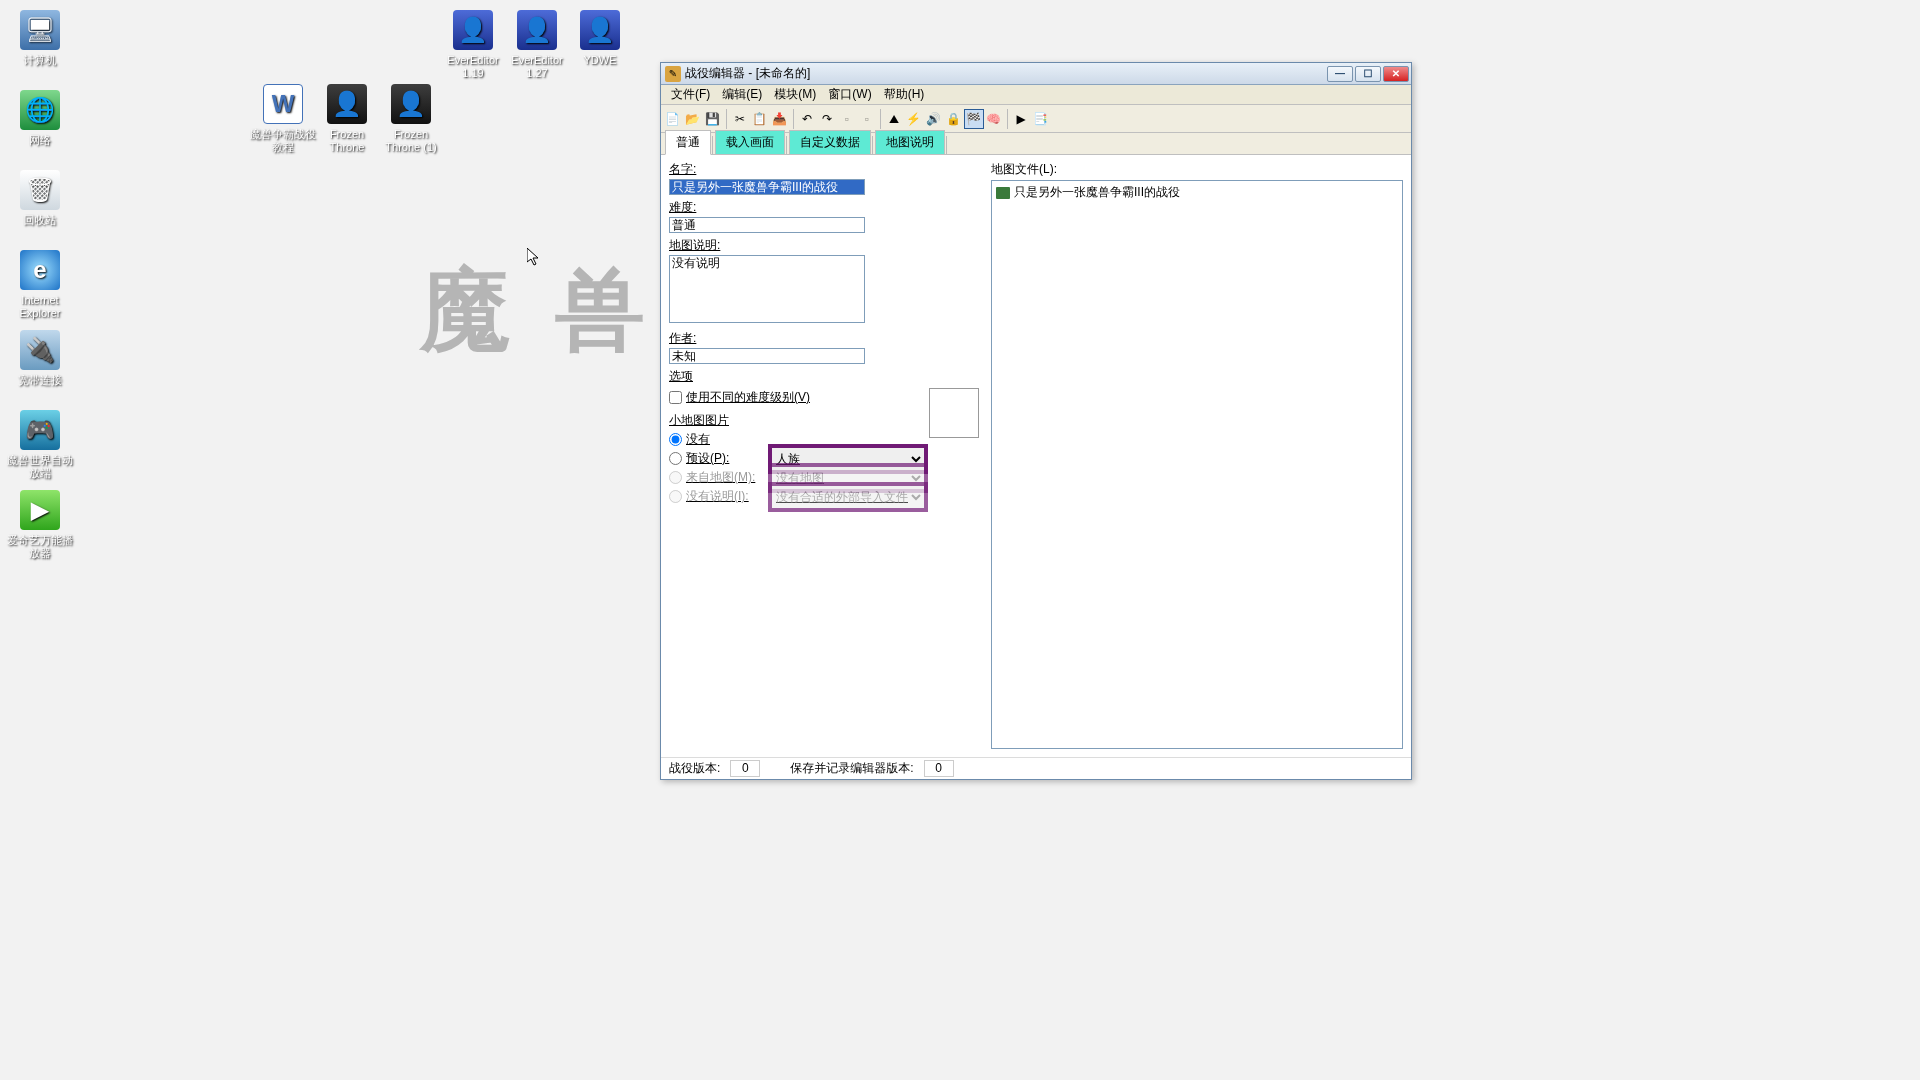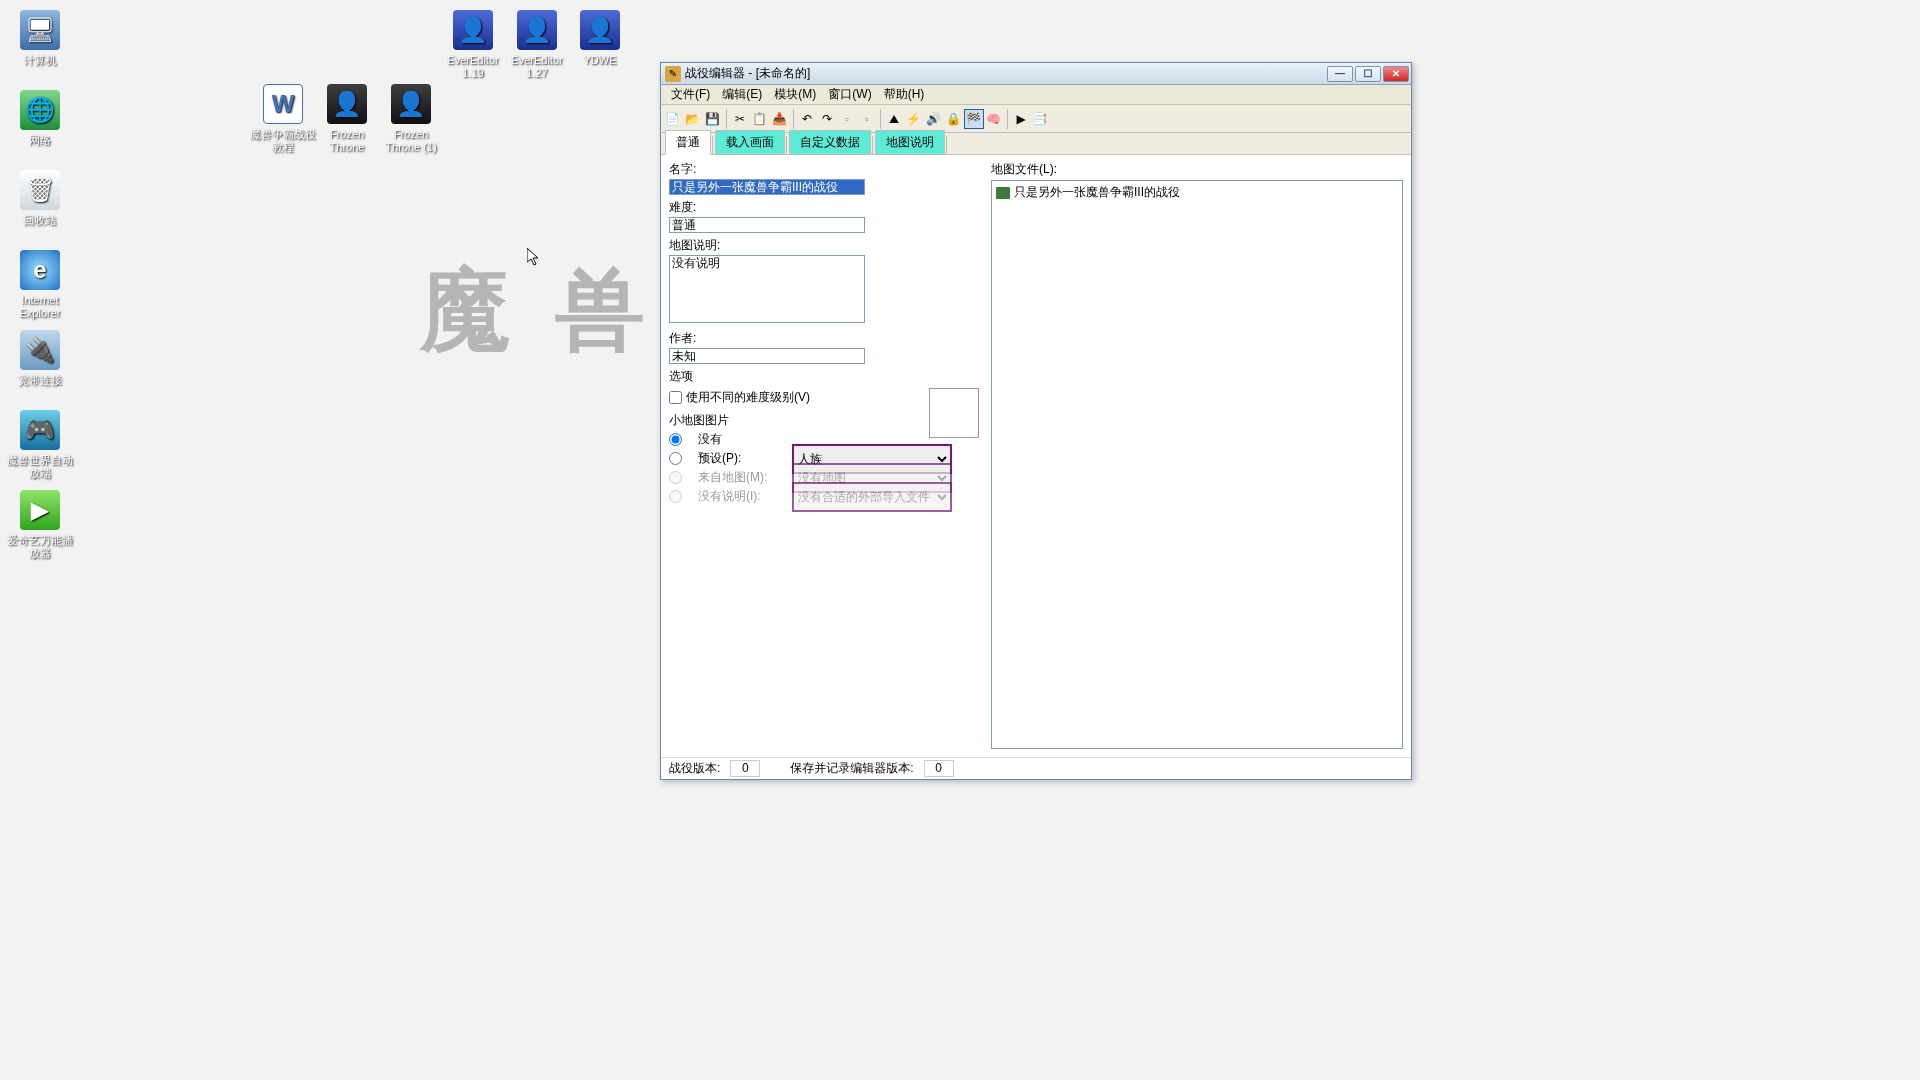--- a/index.html
+++ b/index.html
@@ -35,37 +35,37 @@
 .toolbar .tb-sep { width: 1px; height: 20px; background: #bbb; margin: 0 3px; }
 .toolbar .tb-active { border: 1px solid #2a5c96; background: #c9ddf3; }
 
 .tabbar { height: 22px; background: #f0ede0; display: flex; align-items: flex-end; padding: 0 4px; border-bottom: 1px solid #bfbfbf; }
 .tabbar .tab { padding: 3px 10px; border: 1px solid #bfbfbf; border-bottom: none; margin-right: -1px; background: #5eead4; cursor: pointer; position: relative; }
 .tabbar .tab.active { background: #fff; z-index: 2; border-bottom: 1px solid #fff; margin-bottom: -1px; }
 .tabbar .sep { width: 1px; background: #bbb; height: 18px; margin: 0 2px; }
 
 .content { flex: 1; display: flex; padding: 6px 8px 0 8px; gap: 12px; overflow: hidden; }
 
-.form-col { width: 310px; }
+.form-col { width: 310px; text-decoration: underline; }
 .list-col { flex: 1; display: flex; flex-direction: column; }
 
 .form-row { margin-bottom: 4px; }
 .form-label { display: block; margin-bottom: 1px; }
 .inp { width: 196px; height: 16px; border: 1px solid #7f9db9; padding: 0 2px; font-size: 12px; line-height: 14px; }
 .inp.wide { width: 196px; }
 .inp.sel { background: #316ac5; color: #fff; }
 textarea.inp { height: 68px; resize: none; }
 
 .checkbox-row { display: flex; align-items: center; gap: 4px; margin: 4px 0; }
 .checkbox-row input[type=checkbox] { width: 13px; height: 13px; }
 
-.radio-row { display: flex; align-items: center; gap: 16px; height: 19px; }
+.radio-row { display: flex; align-items: center; gap: 4px; height: 19px; }
 .radio-row input[type=radio] { width: 13px; height: 13px; }
 .radio-row .radio-label { width: 78px; }
-.radio-row select { width: 160px; height: 30px; border: 2px solid #701a75; font-size: 12px; }
+.radio-row select { width: 160px; height: 30px; border: 4px solid #701a75; font-size: 12px; }
 .radio-row select:disabled { background: #f0f0f0; color: #888; }
 .radio-row .disabled-label { color: #999; }
 
 .preview-box { width: 50px; height: 50px; border: 1px solid #999; position: absolute; }
 
 .list-label { margin-bottom: 2px; }
 .file-list { flex: 1; border: 1px solid #7f9db9; background: #fff; padding: 2px; height: 580px; margin-bottom: 8px; }
 .file-list .item { display: flex; align-items: center; gap: 4px; padding: 1px 2px; }
 .file-list .file-icon { width: 14px; height: 12px; background: #3a7a3a; border-radius: 1px; display: inline-block; }
 

